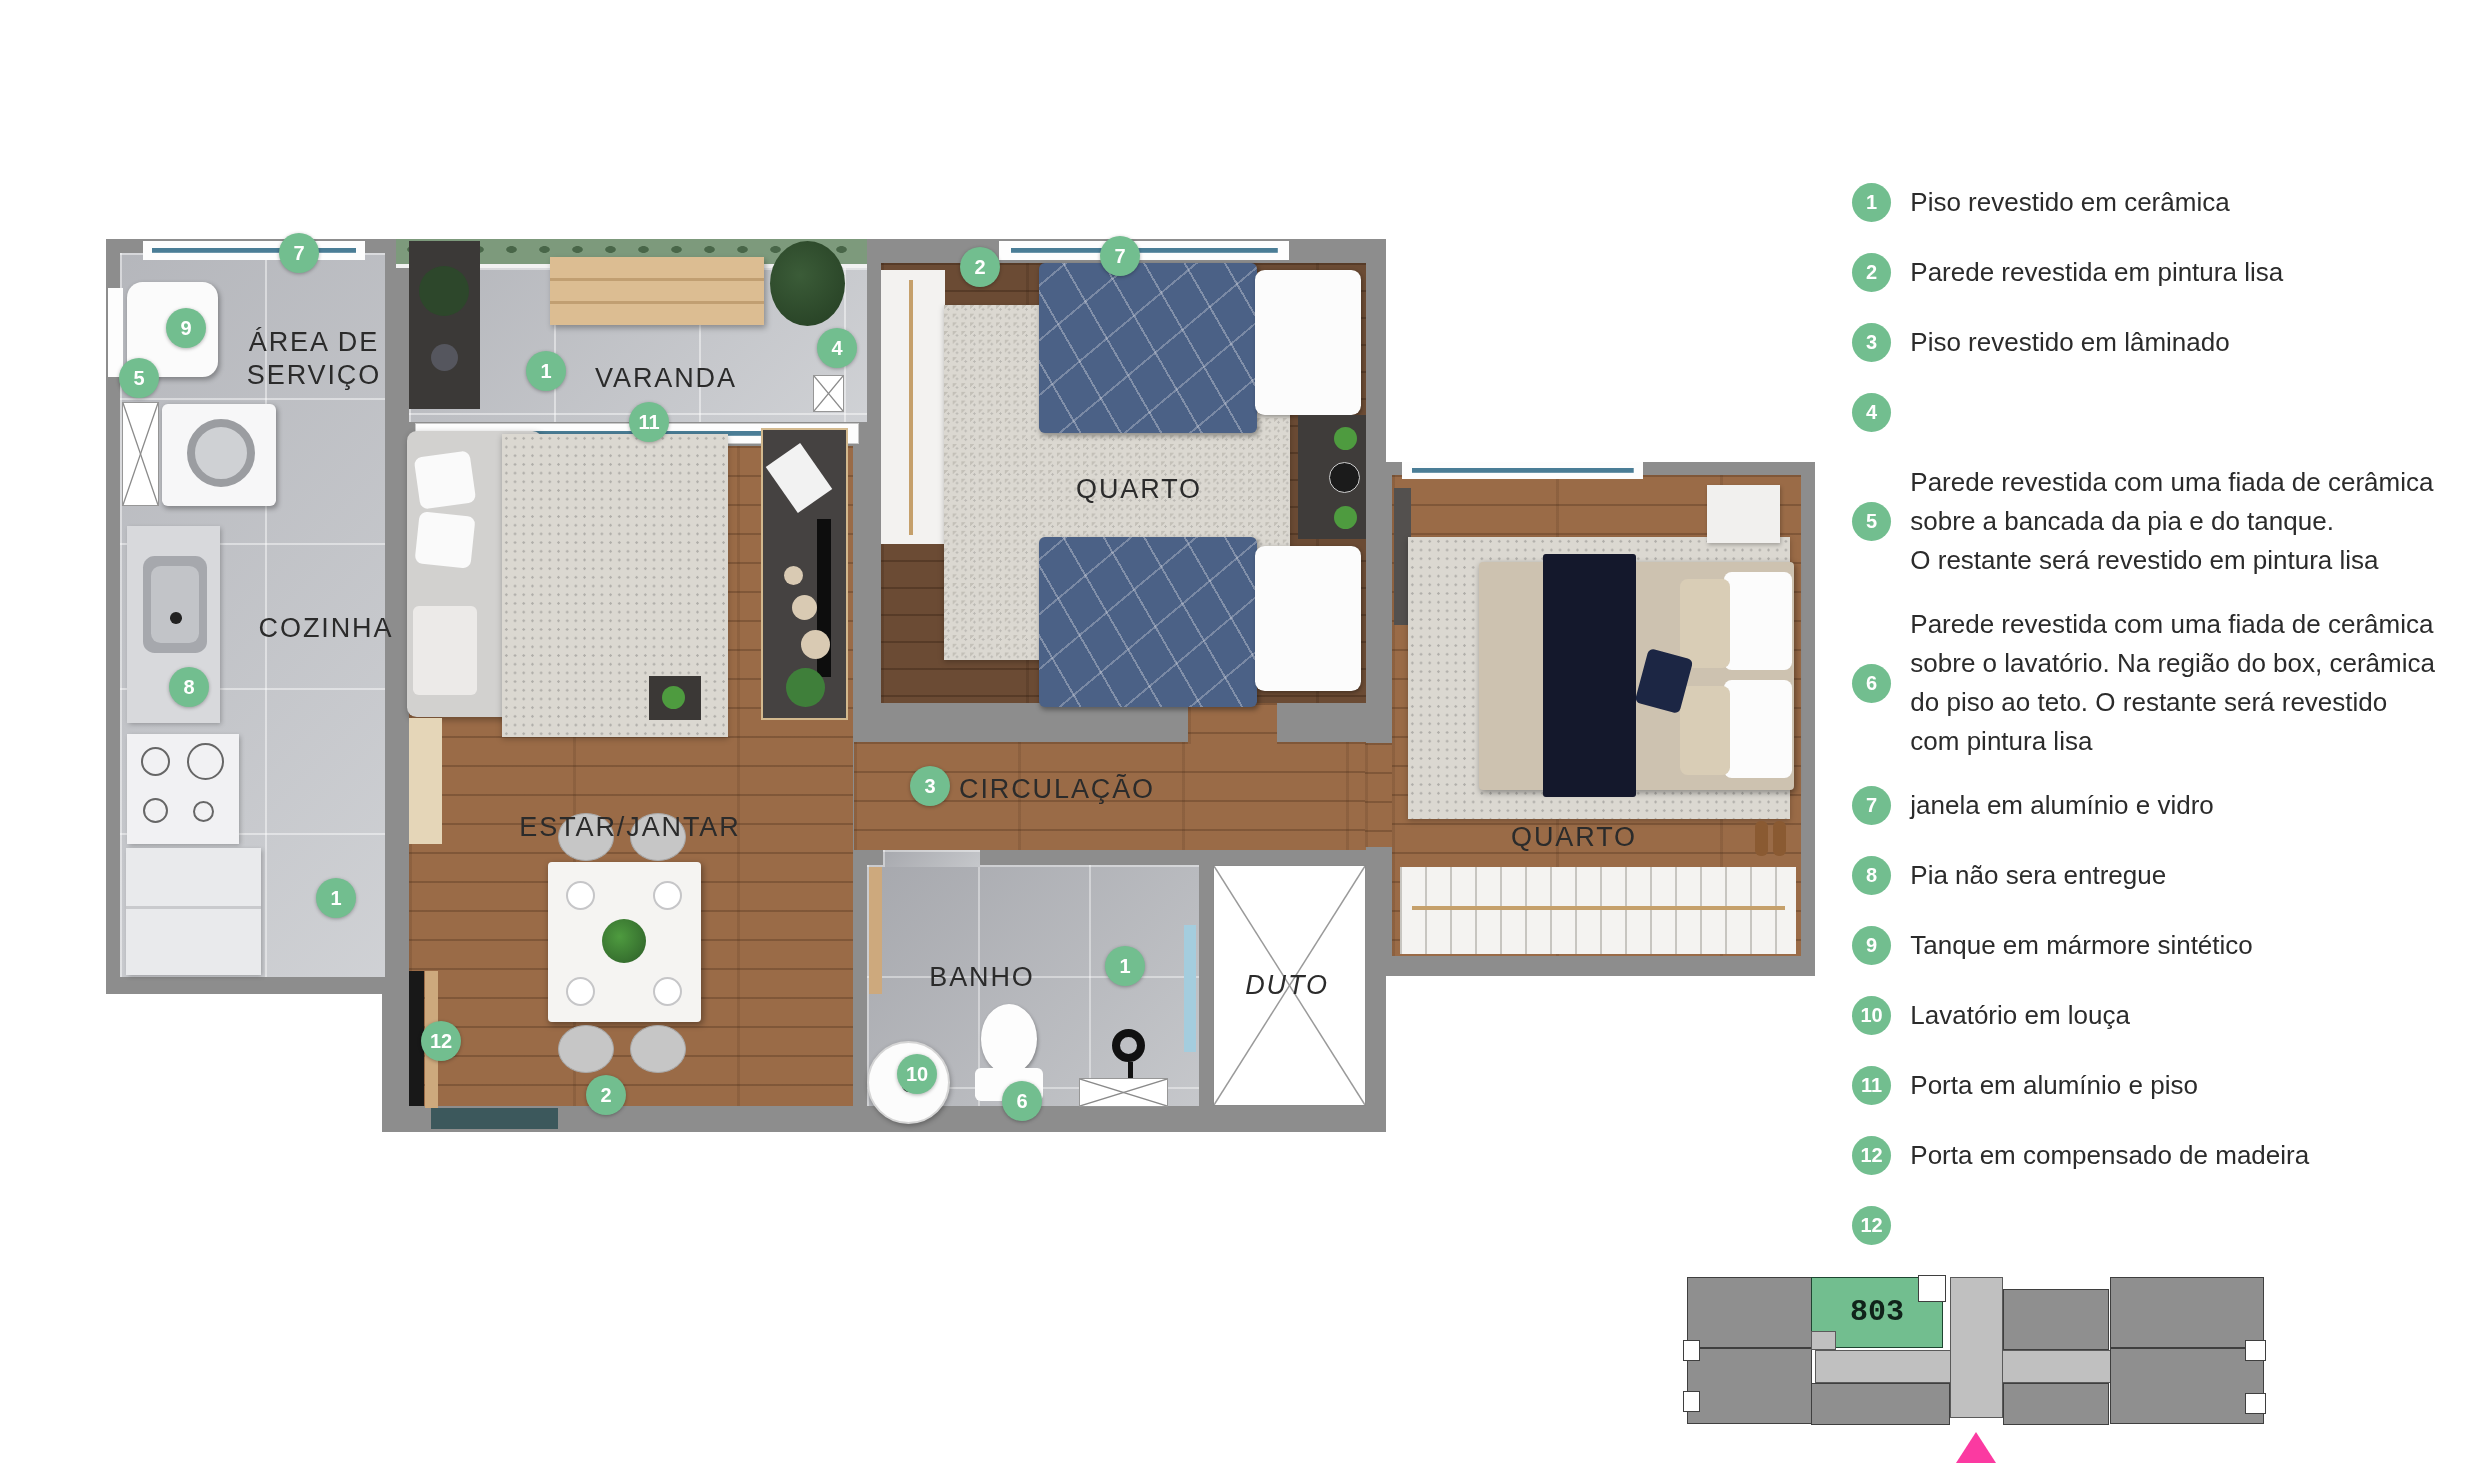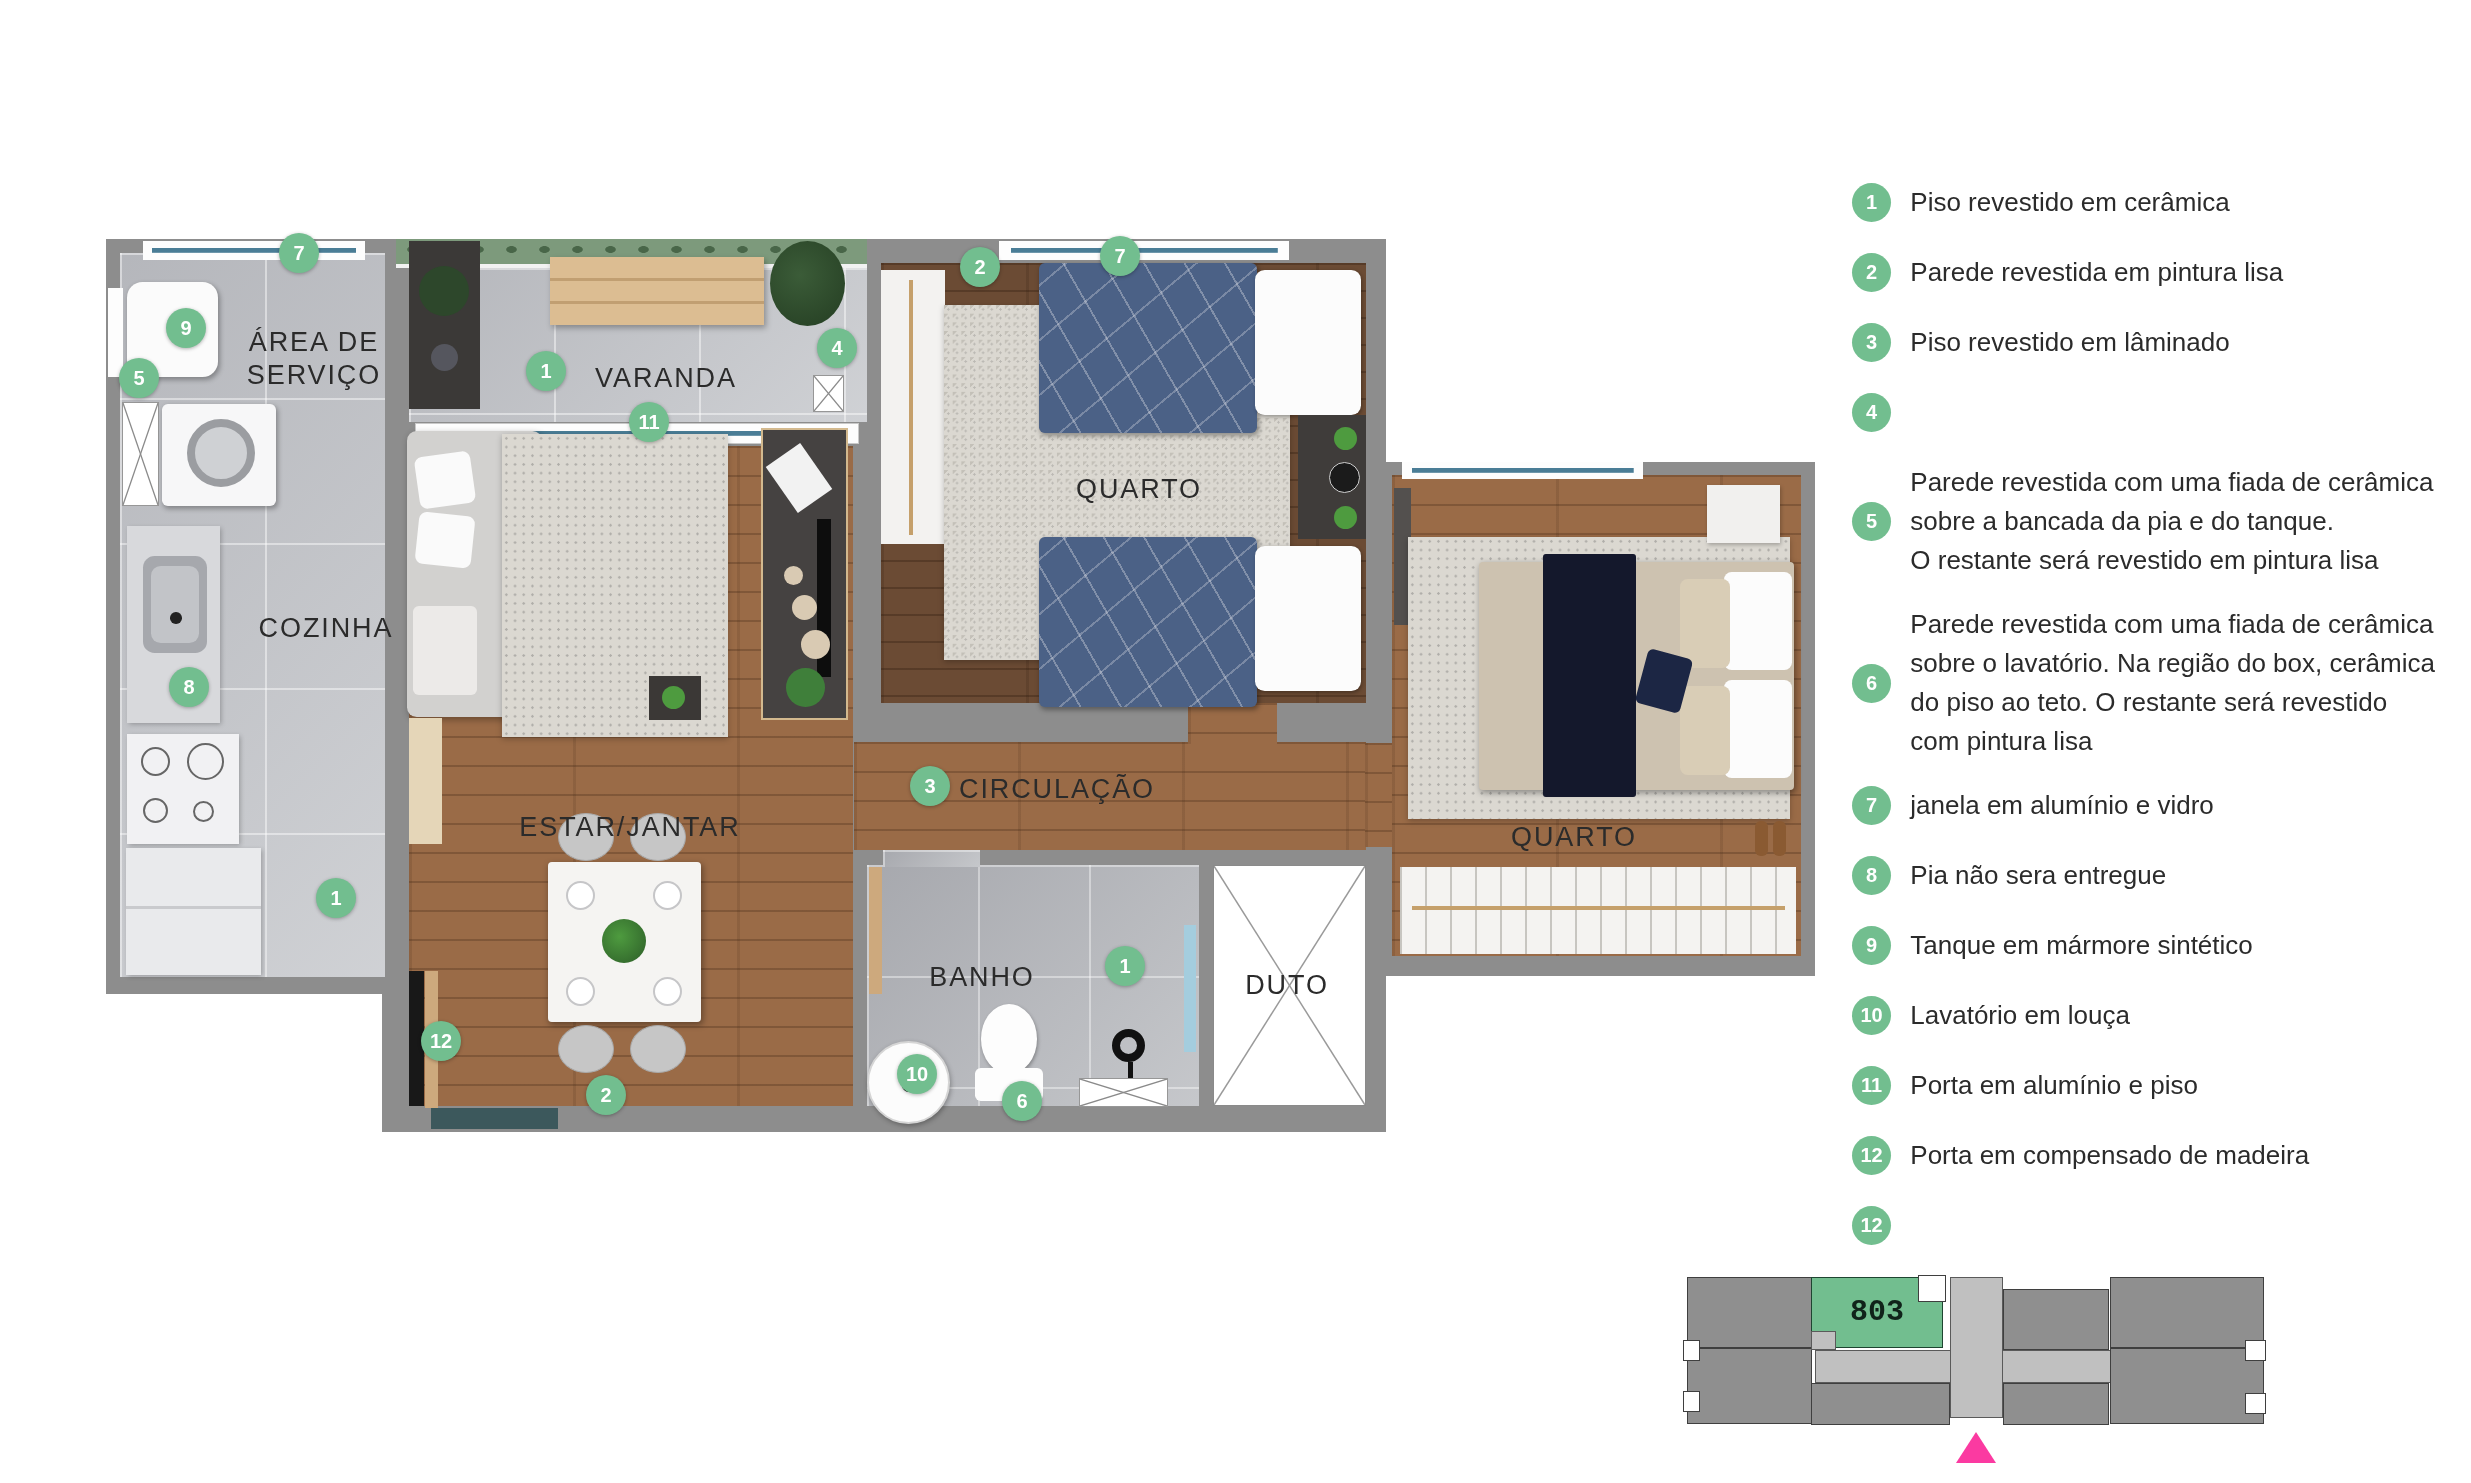--- a/index.html
+++ b/index.html
@@ -209,21 +209,21 @@
 
     <div class="abs" style="left:0;top:0;">
         <div class="room-label" style="left: 314px; top: 359px;">ÁREA DE
 SERVIÇO</div>
         <div class="room-label" style="left: 666px; top: 378px;">VARANDA</div>
         <div class="room-label" style="left: 1139px; top: 489px;">QUARTO</div>
         <div class="room-label" style="left: 326px; top: 628px;">COZINHA</div>
         <div class="room-label" style="left: 630px; top: 791px; margin-top: 36px;">ESTAR/JANTAR</div>
         <div class="room-label" style="left: 1057px; top: 789px;">CIRCULAÇÃO</div>
         <div class="room-label" style="left: 982px; top: 977px;">BANHO</div>
-        <div class="room-label" style="left: 1287px; top: 985px;">DUTO</div>
+        <div class="room-label" style="left: 1287px; top: 985px; font-style: italic;">DUTO</div>
         <div class="room-label" style="left: 1574px; top: 837px;">QUARTO</div>
       </div>
     <div class="abs" style="left:0;top:0;">
         <div class="marker" style="left: 299px; top: 253px;">7</div>
         <div class="marker" style="left: 186px; top: 328px;">9</div>
         <div class="marker" style="left: 139px; top: 378px;">5</div>
         <div class="marker" style="left: 546px; top: 371px;">1</div>
         <div class="marker" style="left: 837px; top: 348px;">4</div>
         <div class="marker" style="left: 649px; top: 422px;">11</div>
         <div class="marker" style="left: 980px; top: 267px;">2</div>

